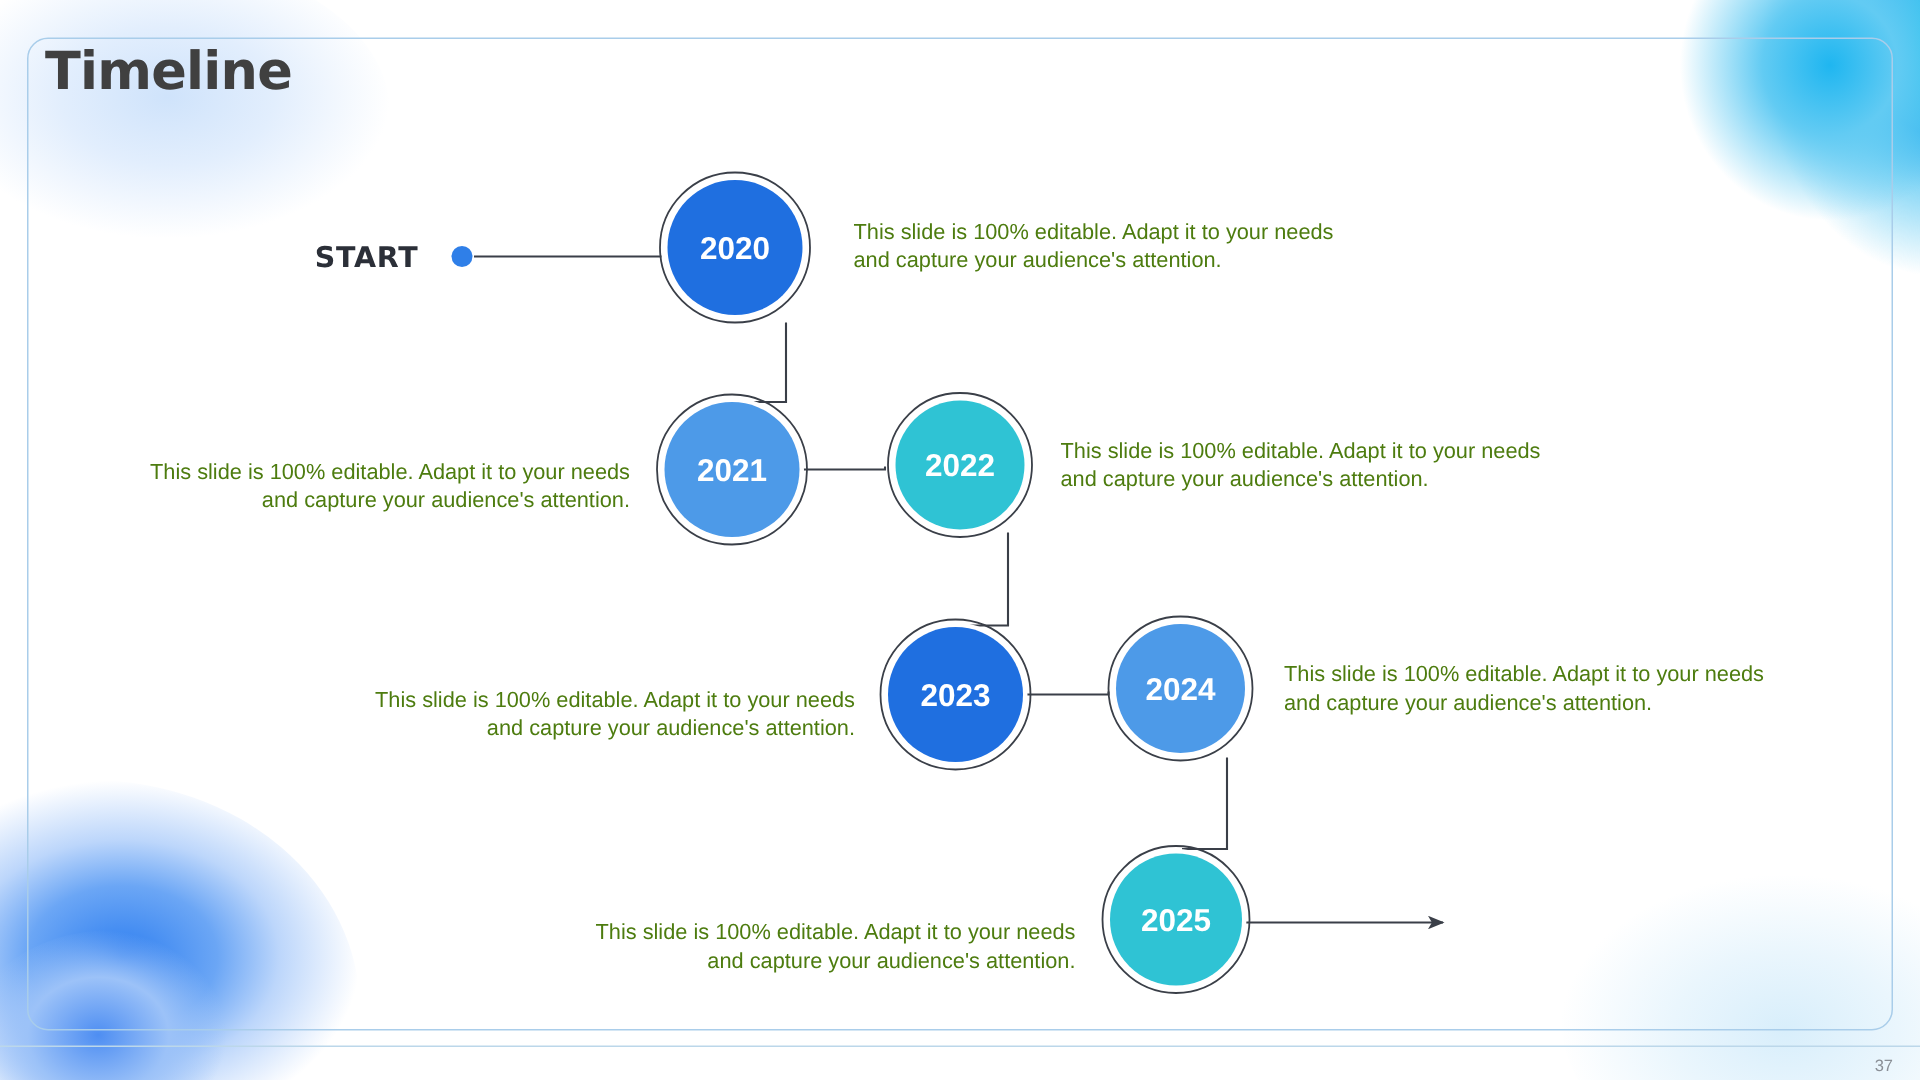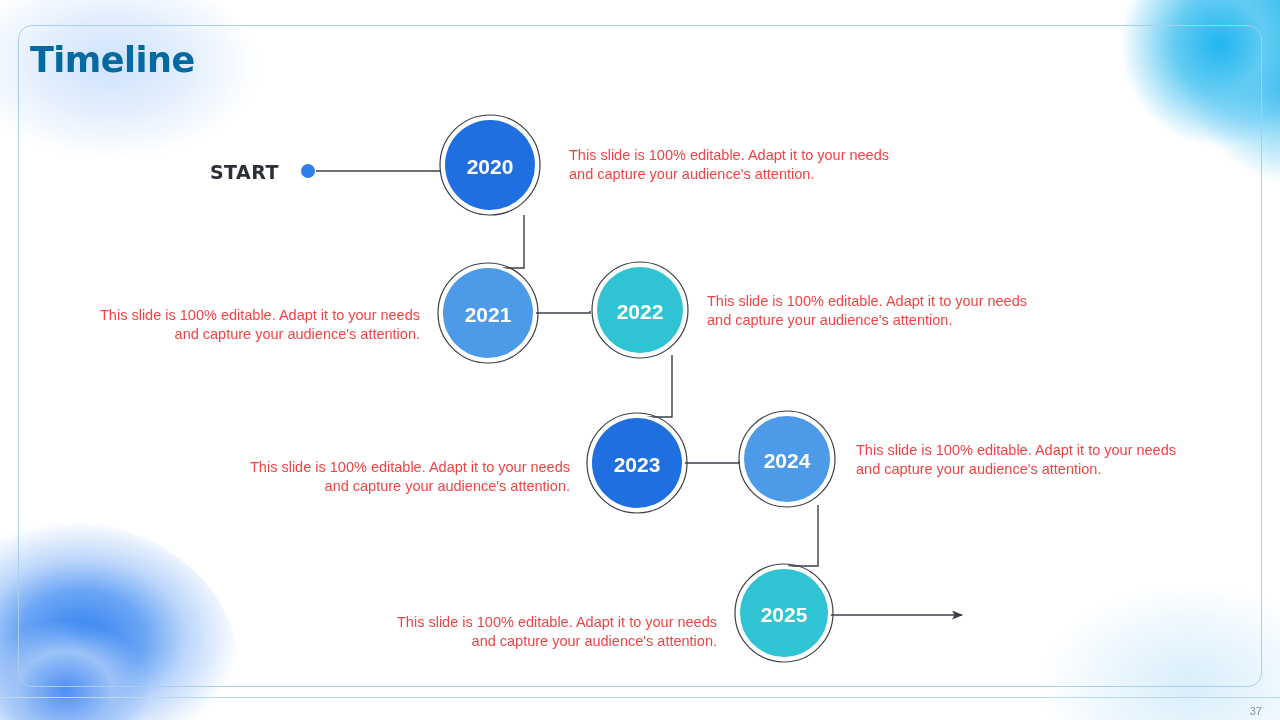--- a/index.html
+++ b/index.html
@@ -48,23 +48,22 @@
   
   #frame{
     position:absolute;left:18px;top:25px;width:1244px;height:662px;
     border:1px solid #a9cdea;border-radius:14px;box-sizing:border-box;
     background:transparent;
   }
 
   
   #title{
     position:absolute;left:30px;top:28px;
-    font-size:35px;font-weight:bold;color:#0369a1;letter-spacing:-0.5px;
+    font-size:35px;font-weight:bold;color:#404040;letter-spacing:-0.5px;
     font-family:"DejaVu Sans", sans-serif;
-    margin-top:12px;
   }
 
   
   #footer-rule{position:absolute;left:0;bottom:22px;width:1280px;height:1px;background:#bcd7ea;}
   #page-num{position:absolute;right:18px;bottom:3px;font-size:11px;color:#8a8f96;}
 
   
   #tl{position:absolute;left:0;top:0;width:1280px;height:720px;}
 
   .node-year{
@@ -72,21 +71,21 @@
     font-size:21px;font-weight:bold;fill:#ffffff;
     text-anchor:middle;dominant-baseline:central;
   }
   .start-label{
     font-family:"DejaVu Sans", sans-serif;
     font-size:19px;font-weight:bold;fill:#2b2f38;
     text-anchor:end;dominant-baseline:central;letter-spacing:0.5px;
   }
   .desc{
     position:absolute;
-    font-size:14.5px;line-height:19px;color:#ef4444;
+    font-size:14.5px;line-height:19px;color:#4d7c0f;
     width:330px;
   }
   .desc.left{text-align:right;}
   .desc.right{text-align:left;}
 </style>
 </head>
 <body>
 
 <div id="slide">
 

